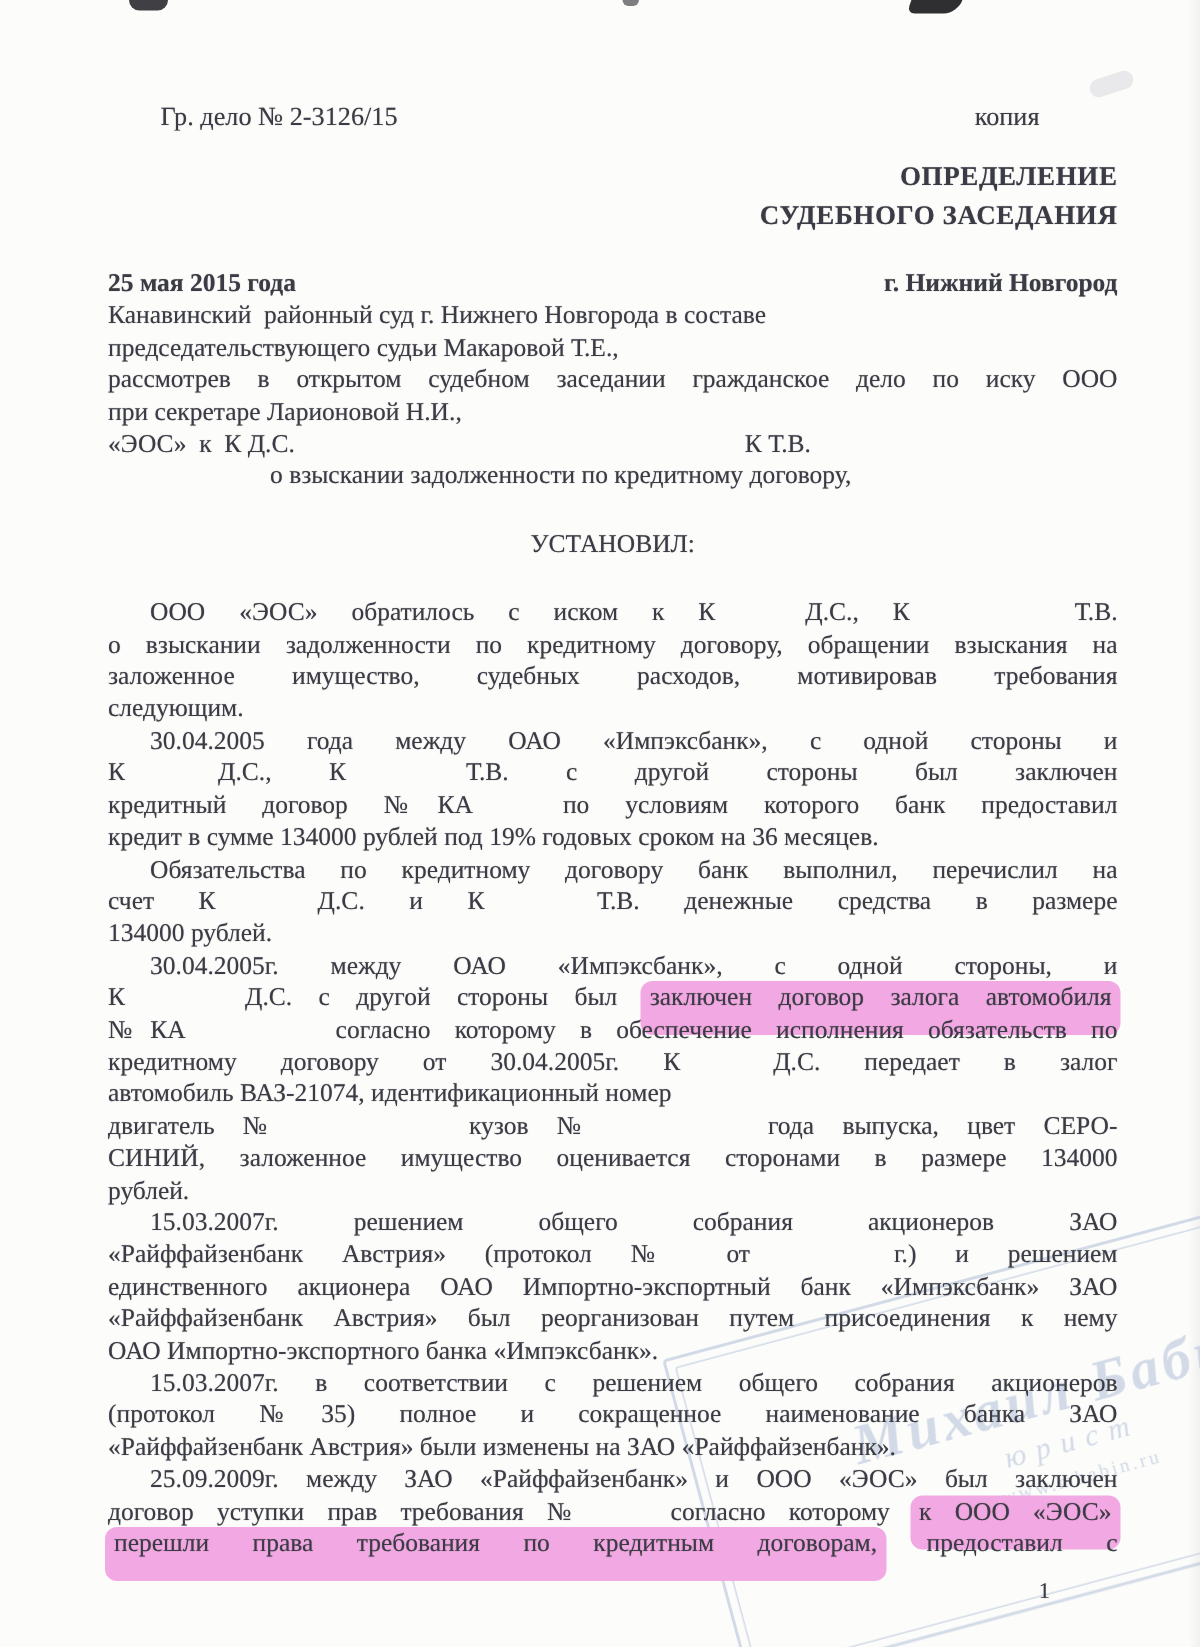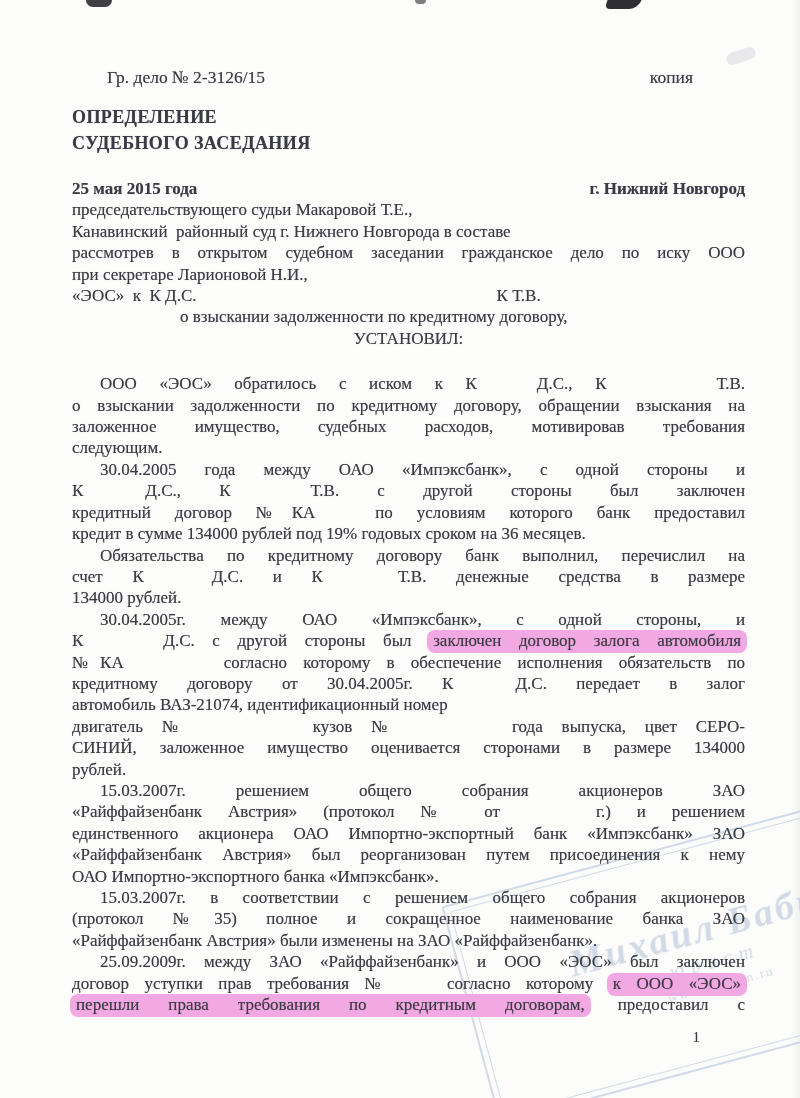--- a/index.html
+++ b/index.html
@@ -8,30 +8,30 @@
     background:#fcfcfa;
     font-family:"Liberation Serif","DejaVu Serif",serif;
     color:var(--ink,#3a3b44);
   }
   .content{
     position:absolute;left:72px;top:66px;width:673px;
     text-shadow:0 0 0.7px rgba(57,58,66,0.5);
   }
   .hdr{display:flex;justify-content:space-between;align-items:baseline;
        padding-left:35px;padding-right:52px;font-size:17.5px;line-height:22px;}
-  .title-block{margin-top:16px;text-align:left;font-weight:bold;
+  .title-block{margin-top:16px;text-align:right;font-weight:bold;
        font-size:18px;line-height:26px;letter-spacing:0.4px;}
   .body-lines{margin-top:22px;font-size:17px;line-height:21.4px;}
   .line{min-height:21.4px;white-space:normal;}
   .line.j{text-align:justify;text-align-last:justify;-moz-text-align-last:justify;text-justify:inter-word;}
   .line.c{text-align:center;}
-  .line.sp{margin:0 0 24px 0;}
+  .line.sp{margin:24px 0 24px 0;}
   .line.split{display:flex;justify-content:space-between;font-weight:bold;}
   .gap{display:inline-block;height:1px;}
-  .hl{background:var(--hl,#f2a8e2);border-radius:8px;padding:1px 6px 3px;margin:0 -2px;
+  .hl{background:var(--hl,#f2a8e2);border-radius:8px;padding:1px 6px 16px;margin:0 -2px;
       box-decoration-break:clone;-webkit-box-decoration-break:clone;}
   .pageno{margin-top:14px;text-align:right;padding-right:45px;font-size:15px;}
 
   
   .watermark{
     position:absolute;left:462px;top:838px;width:500px;height:225px;
     transform:rotate(-15deg);opacity:0.5;color:var(--wm,#a9b9d5);
     filter:blur(0.4px);pointer-events:none;
   }
   .wm-frame{position:absolute;inset:0;border:2.5px solid currentColor;border-radius:3px;
@@ -78,22 +78,22 @@
     <div class="title-block">
       <div>ОПРЕДЕЛЕНИЕ</div>
       <div>СУДЕБНОГО ЗАСЕДАНИЯ</div>
     </div>
 
     <div class="body-lines">
         <div class="line split">
           <span>25 мая 2015 года</span>
           <span>г. Нижний Новгород</span>
         </div>
+        <div class="line"><span>Канавинский&nbsp; районный суд г. Нижнего Новгорода в составе</span></div>
         <div class="line"><span>председательствующего судьи Макаровой Т.Е.,</span></div>
-        <div class="line"><span>Канавинский&nbsp; районный суд г. Нижнего Новгорода в составе</span></div>
         <div class="line j"><span>рассмотрев в открытом судебном заседании гражданское дело по иску ООО</span></div>
         <div class="line"><span>при секретаре Ларионовой Н.И.,</span></div>
         <div class="line"><span>«ЭОС»&nbsp; к&nbsp; К Д.С.</span><span class="gap" style="width: 300px;"></span><span>К Т.В.</span></div>
         <div class="line"><span class="gap" style="width: 108px;"></span><span>о взыскании задолженности по кредитному договору,</span></div>
         <div class="line c sp"><span>УСТАНОВИЛ:</span></div>
         <div class="line j"><span class="gap" style="width: 28px;"></span><span>ООО «ЭОС» обратилось с иском к К</span><span class="gap" style="width: 60px;"></span><span>Д.С., К</span><span class="gap" style="width: 110px;"></span><span>Т.В.</span></div>
         <div class="line j"><span>о взыскании задолженности по кредитному договору, обращении взыскания на</span></div>
         <div class="line j"><span>заложенное имущество, судебных расходов, мотивировав требования</span></div>
         <div class="line"><span>следующим.</span></div>
         <div class="line j"><span class="gap" style="width: 28px;"></span><span>30.04.2005 года между ОАО «Импэксбанк», с одной стороны и</span></div>

